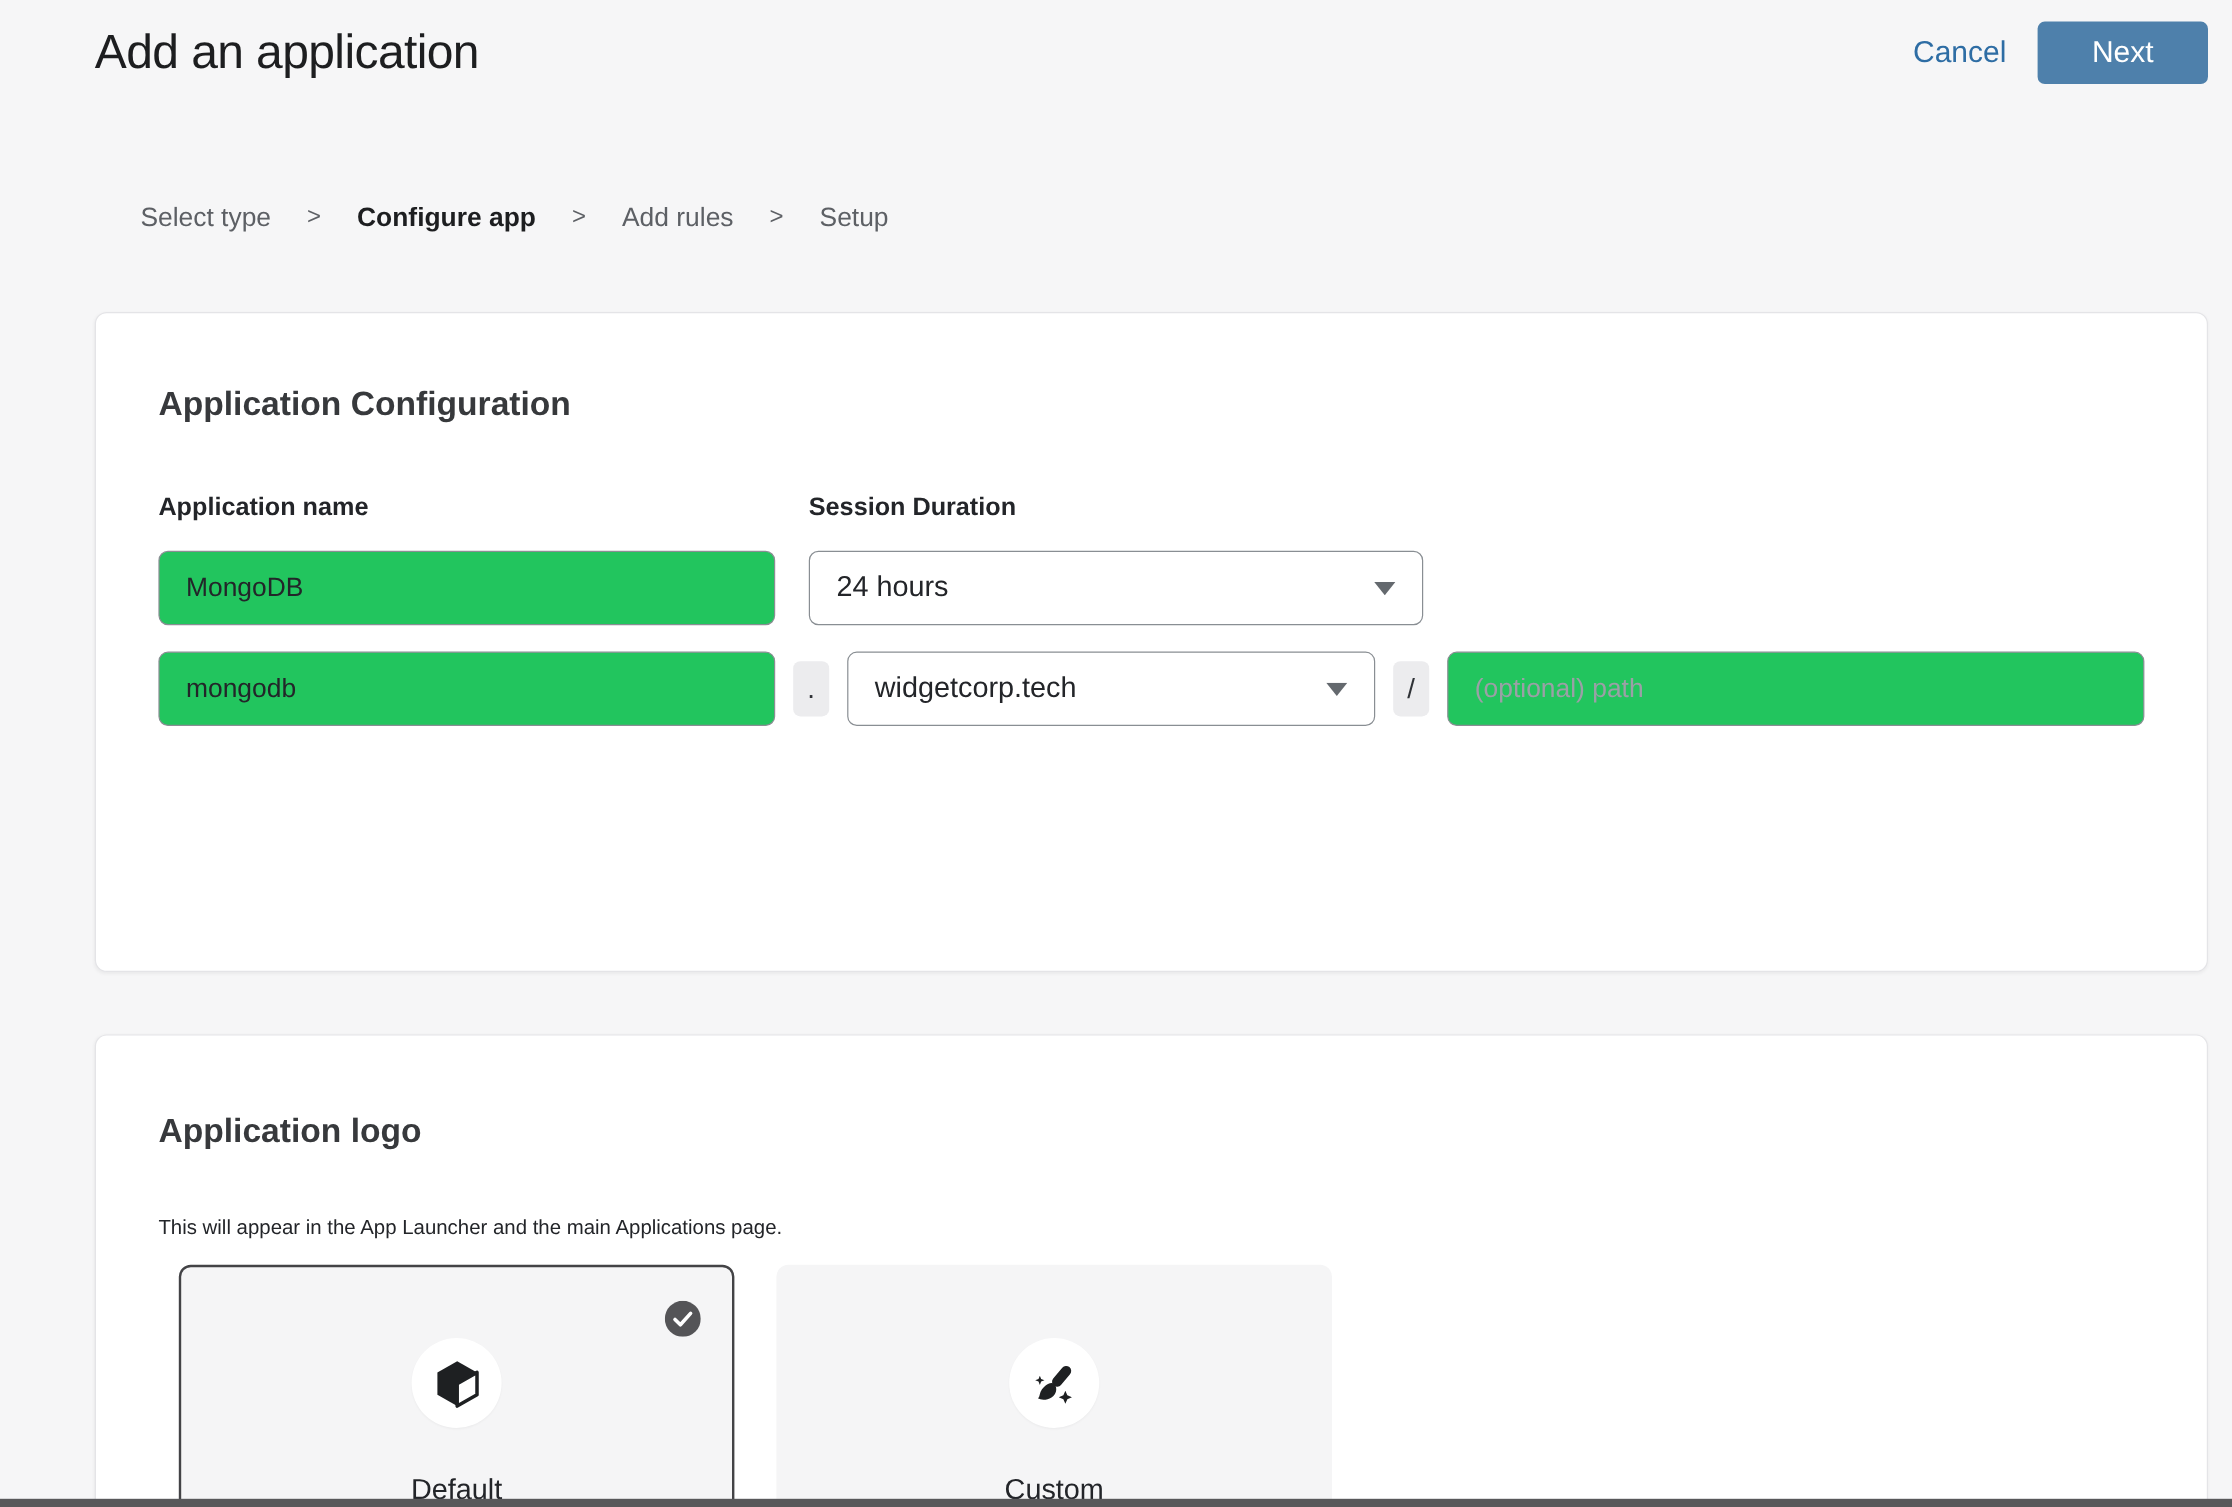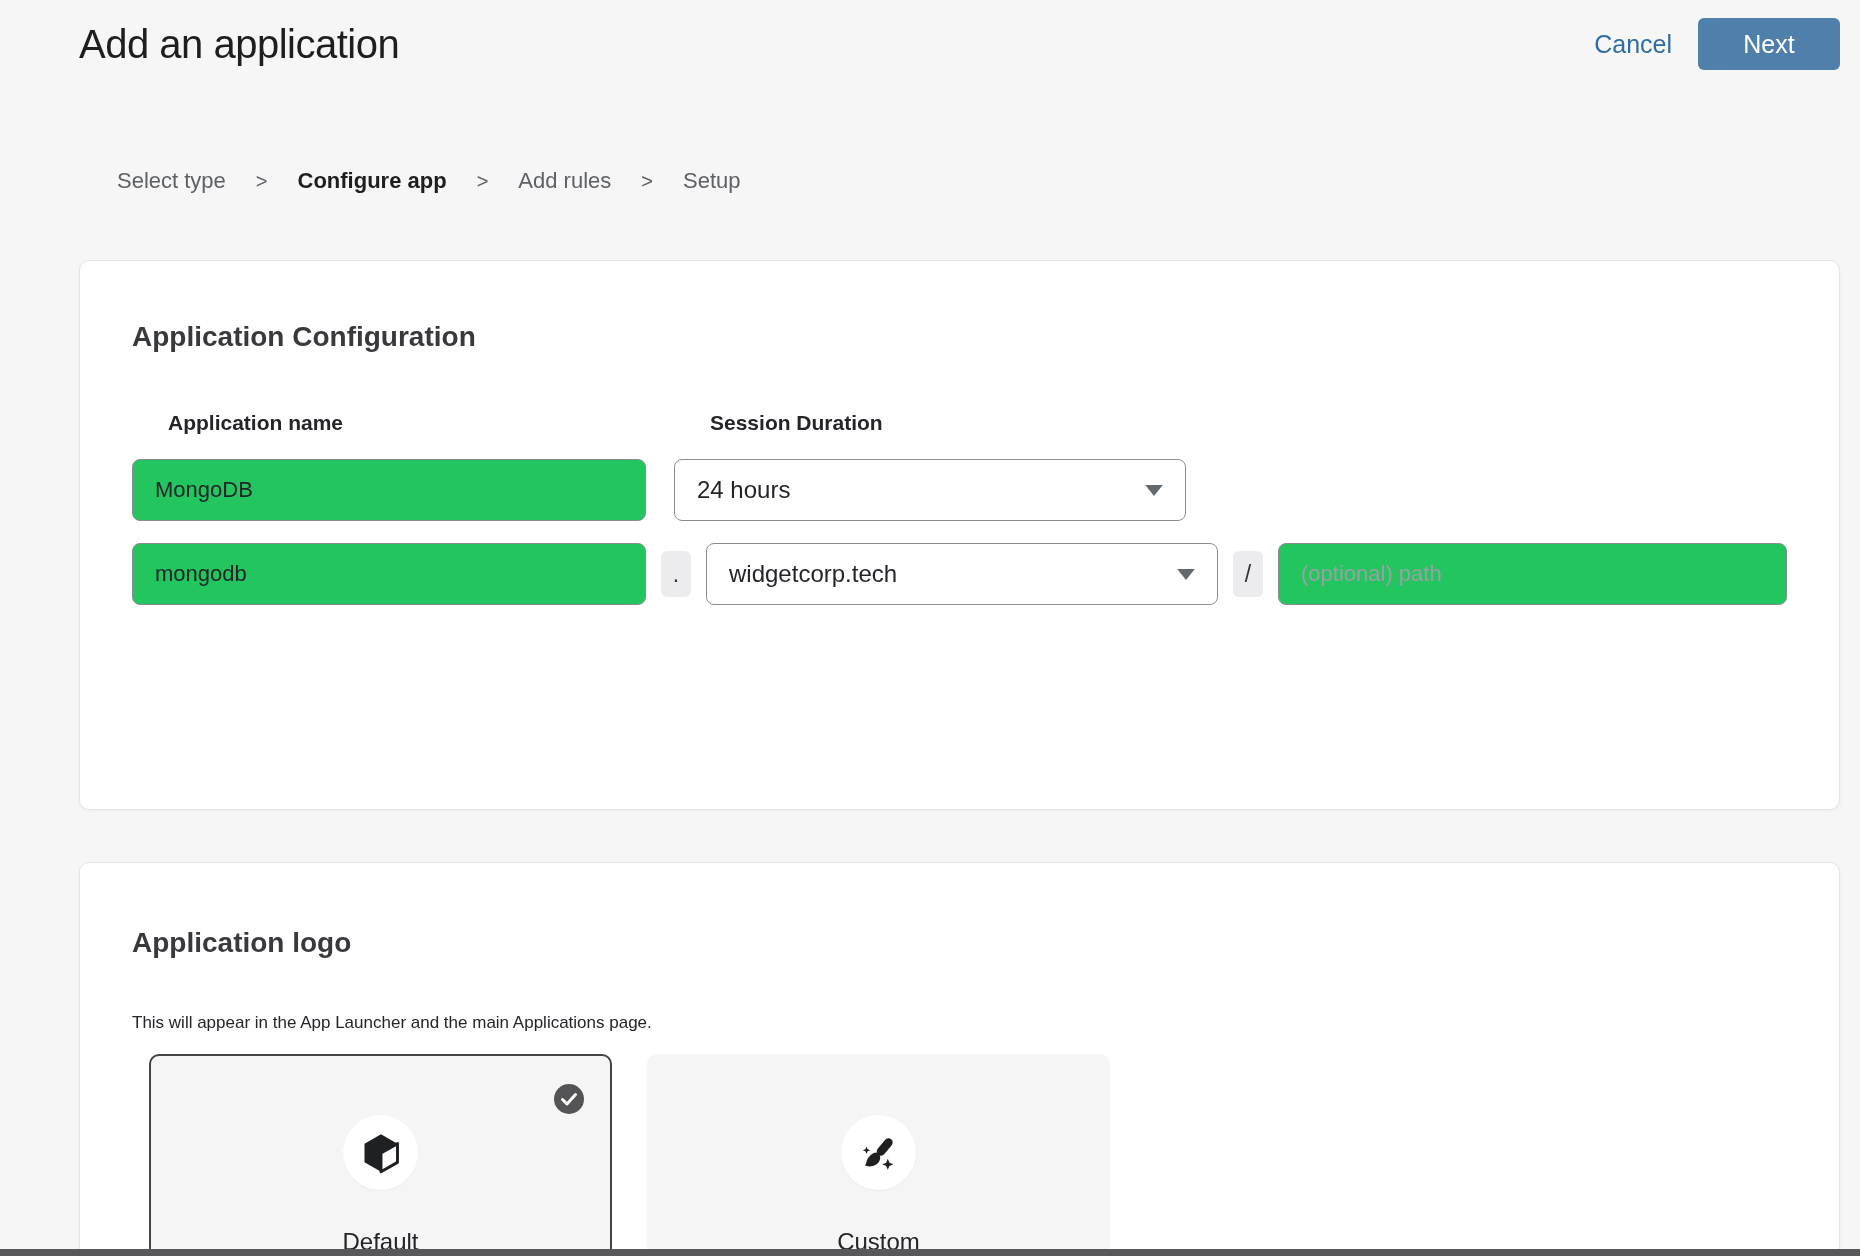--- a/index.html
+++ b/index.html
@@ -46,39 +46,39 @@
     background:#ffffff; border:1px solid #e4e4e7; border-radius:10px;
     box-shadow:0 1px 3px rgba(0,0,0,0.05);
   }
   .card-config { top:260px; height:550px; padding:60px 52px 0 52px; }
   .card-logo   { top:862px; height:440px; padding:64px 52px 0 52px; }
   .section-heading { font-size:28px; font-weight:700; color:#37393c; }
 
   
   .labels-row { display:flex; margin-top:58px; }
   .field-label { font-size:21px; font-weight:700; color:#232529; }
-  .label-name { width:514px;margin-left:36px; }
+  .label-name { width:514px; }
   .label-duration { margin-left:28px; }
   .inputs-row { display:flex; gap:28px; margin-top:24px; }
 
   .text-input {
     height:62px; border:1px solid #898e93; border-radius:8px;
     background:#22c55e; font-size:22px; color:#232529; padding:0 22px;
     font-family:"Liberation Sans", sans-serif; outline:none;
   }
   .text-input::placeholder { color:#9ba0a6; }
   .input-name { width:514px; }
 
   .select-box {
     position:relative; height:62px; border:1px solid #898e93; border-radius:8px;
     background:#fff; display:flex; align-items:center; padding:0 54px 0 22px;
     font-size:24px; color:#232529; cursor:pointer;
   }
   .select-duration { width:512px; }
-  .select-domain { width:512px; }
+  .select-domain { width:440px; }
   .caret {
     position:absolute; right:22px; top:50%; margin-top:-5px;
     width:18px; height:11px; pointer-events:none;
   }
 
   .domain-label { margin-top:120px; }
   .domain-row { display:flex; gap:15px; margin-top:22px; align-items:center; }
   .sub-input { width:514px; }
   .sep-chip {
     width:30px; height:46px; border-radius:6px; background:#ececee;

